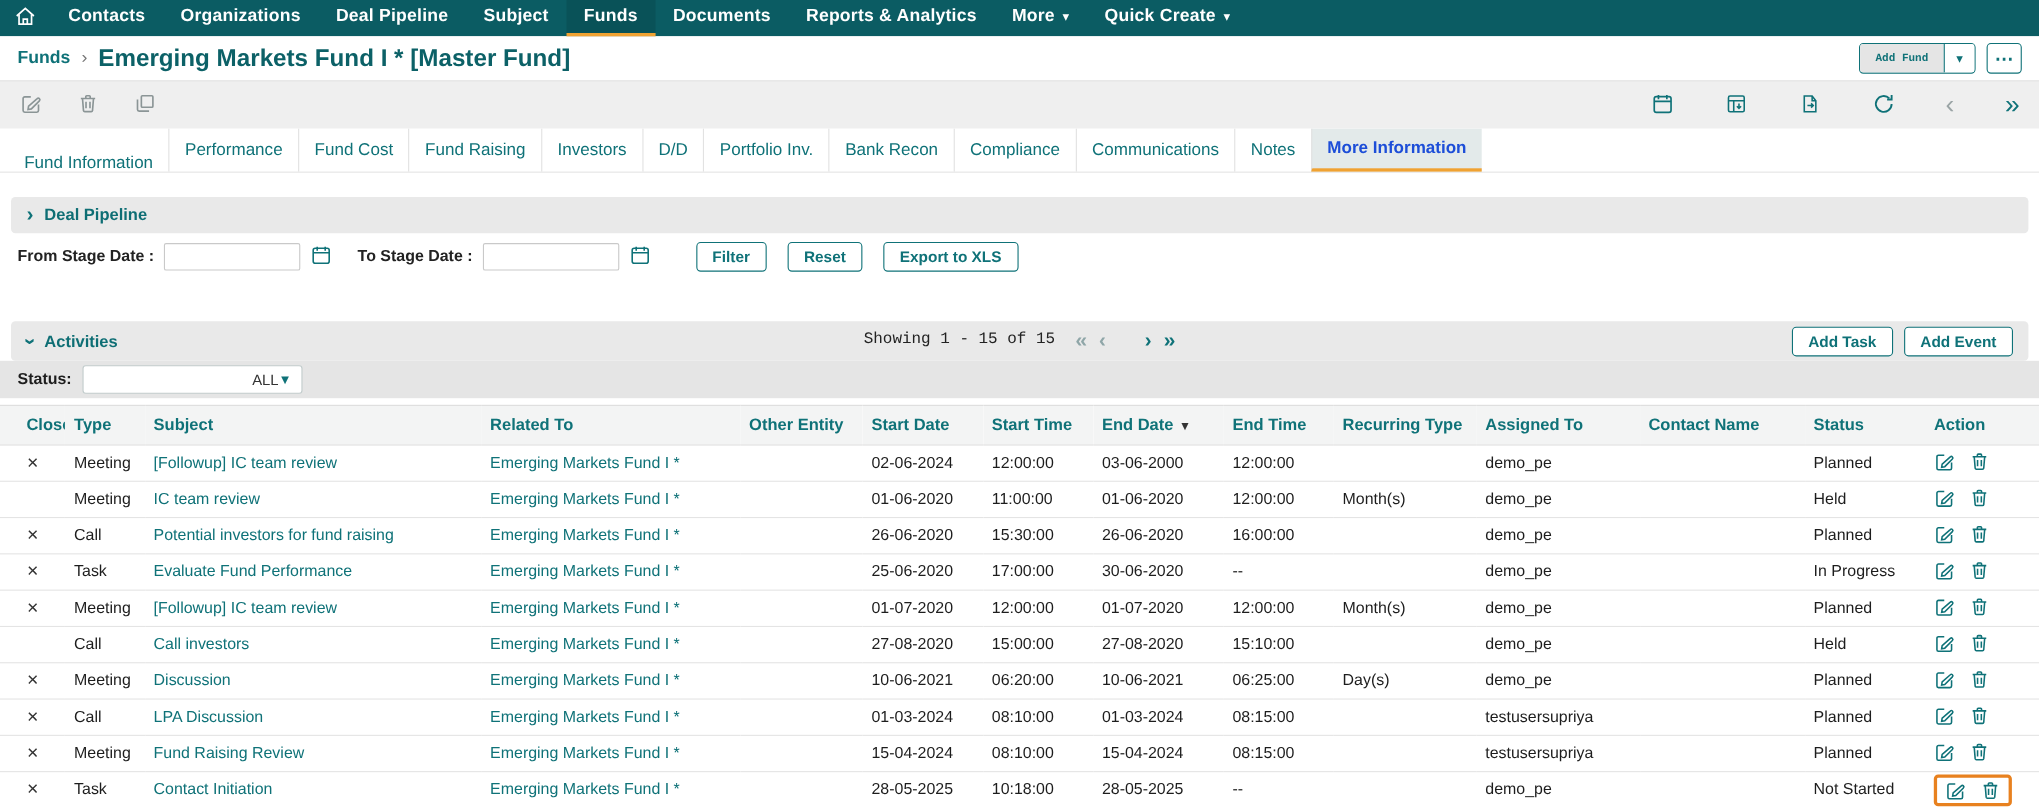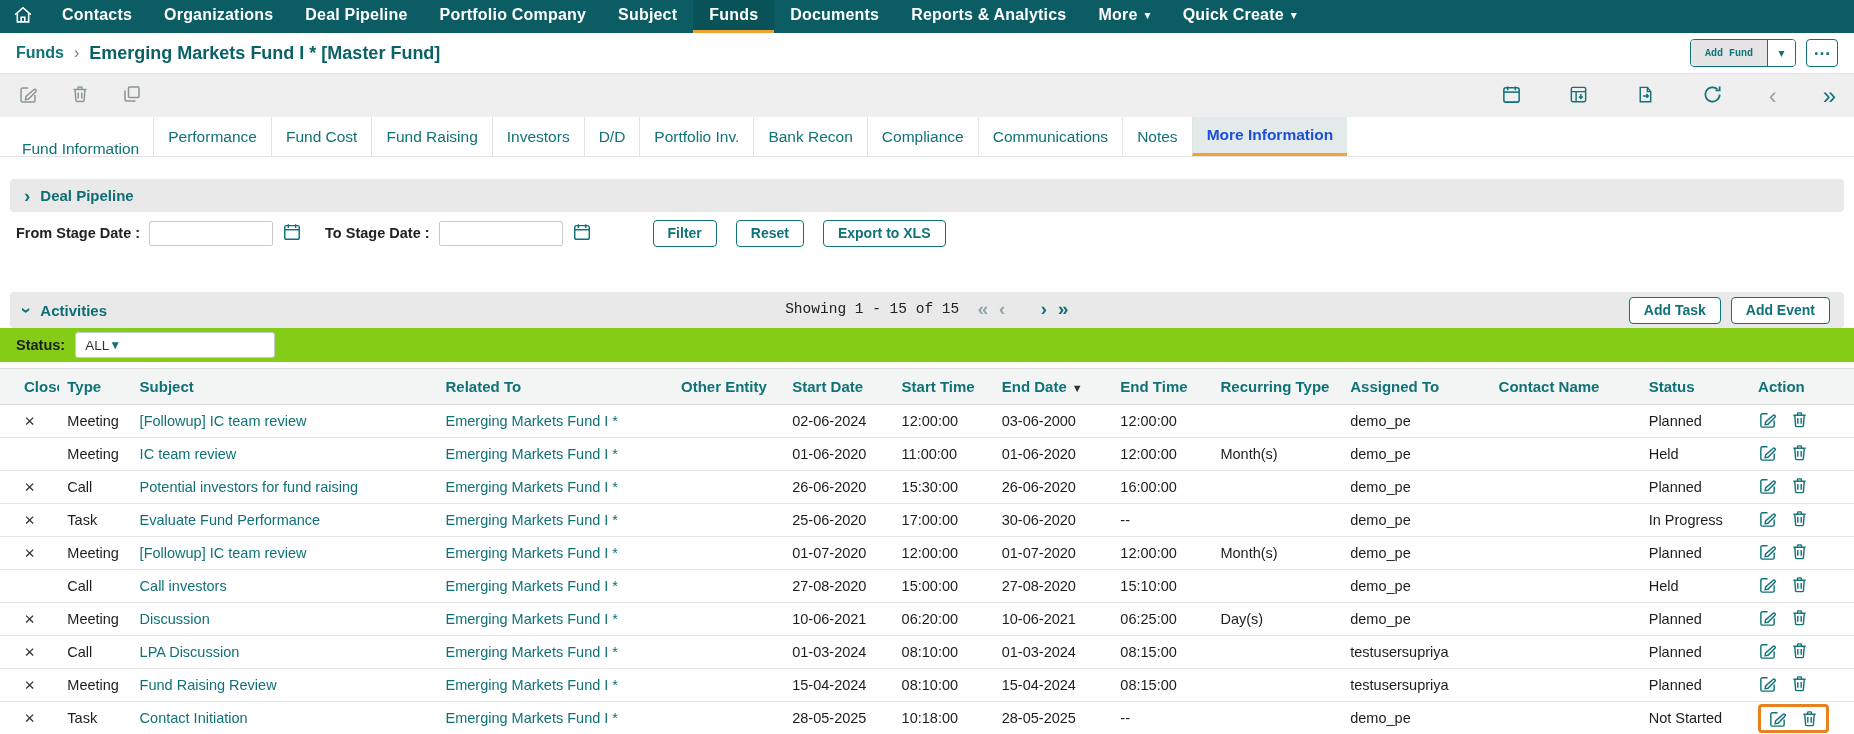--- a/index.html
+++ b/index.html
@@ -19,21 +19,21 @@
     letter-spacing: .2px; border-bottom: 3px solid transparent; cursor: pointer; white-space: nowrap; }
   .nav-item.active { border-bottom-color: #f0a232; background: rgba(0,0,0,.10); }
   .nav-caret { font-size: 12px; margin-left: 7px; }
 
   
   .breadcrumb-row { height: 40px; background: #fff; display: flex; align-items: center;
     justify-content: space-between; padding: 0 16px; }
   .crumbs { display: flex; align-items: center; }
   .crumb-root { color: #0f7278; font-weight: 700; font-size: 16px; cursor: pointer; }
   .crumb-sep { color: #777; margin: 0 10px; font-size: 16px; }
-  .crumb-current { color: #0c6167; font-weight: 700; font-size: 18px; }
+  .crumb-current { color: #0c6167; font-weight: 700; font-size: 22px; }
   .crumb-actions { display: flex; align-items: center; }
   .split { display: inline-flex; border: 1.5px solid #0f7278; border-radius: 4px; overflow: hidden; height: 28px; background: #fff; }
   .split .main { border: none; background: #e5e5e5; color: #0f7278; font-weight: 700; font-size: 10px;
     padding: 0 14px; font-family: Liberation Mono, monospace; cursor: pointer; }
   .split .caret-btn { width: 28px; border: none; border-left: 1.5px solid #0f7278; background: #fff;
     color: #0f7278; font-size: 12px; cursor: pointer; }
   .more-btn { width: 32px; height: 28px; margin-left: 10px; border: 1.5px solid #0f7278; border-radius: 4px;
     background: #fff; color: #0f7278; font-weight: 700; font-size: 17px; line-height: 1; cursor: pointer; }
 
   
@@ -63,35 +63,35 @@
   .section-title { color: #0e6e74; font-weight: 700; font-size: 15px; }
 
   .filter-row { height: 42px; display: flex; align-items: center; padding: 0 16px; gap: 9px; background: #fff; }
   .flabel { font-weight: 700; font-size: 14.5px; color: #222; white-space: nowrap; }
   .finput { width: 124px; height: 25px; border: 1px solid #c9c9c9; border-radius: 2px; background: #fff;
     font-family: inherit; font-size: 13px; padding: 0 6px; }
   .cal-btn { background: none; border: none; color: #0f7278; display: inline-flex; cursor: pointer; padding: 0; margin-right: 14px; }
   .btn { background: #fff; border: 1.4px solid #0f7278; color: #0f7278; font-weight: 700; font-size: 14px;
     border-radius: 4px; height: 27px; padding: 0 14px; cursor: pointer; font-family: inherit; white-space: nowrap; }
   .btn + .btn { margin-left: 10px; }
-  .btn.filter { margin-left: 38px; }
+  .btn.filter { margin-left: 18px; }
 
   .pager-center { position: absolute; left: 50%; transform: translateX(-50%); display: flex;
     align-items: flex-start; gap: 8px; font-family: Liberation Mono, monospace; }
   .showing-text { font-size: 14.5px; color: #222; margin-right: 10px; }
   .pg { font-size: 19px; line-height: 1; cursor: pointer; font-weight: 600; }
   .pg.dis { color: #8fa6a8; }
   .pg.en { color: #0f7278; }
   .pg-gap { width: 14px; }
   .bar-right { margin-left: auto; display: flex; align-items: center; }
 
-  .status-row { height: 34px; background: #84cc16; display: flex; align-items: center; padding: 0 16px; }
+  .status-row { height: 34px; background: #e5e5e5; display: flex; align-items: center; padding: 0 16px; }
   .status-label { font-weight: 700; font-size: 14.5px; margin-right: 10px; }
   .status-select { width: 200px; height: 26px; background: #fff; border: 1px solid #c2cccc; border-radius: 3px;
-    display: flex; align-items: center; justify-content: flex-start; padding: 0 9px; cursor: pointer; }
+    display: flex; align-items: center; justify-content: flex-end; padding: 0 9px; cursor: pointer; }
   .status-value { font-size: 13.5px; color: #333; }
   .status-caret { color: #0f7278; font-size: 12px; }
 
   
   table { width: 100%; border-collapse: collapse; table-layout: fixed; margin-top: 6px; }
   thead th { background: #f3f4f4; color: #0f7278; font-weight: 700; font-size: 15px; text-align: left;
     height: 36px; padding: 0 8px; border-top: 1px solid #dcdcdc; border-bottom: 1px solid #dcdcdc;
     white-space: nowrap; overflow: hidden; cursor: pointer; }
   thead th:first-child, tbody td:first-child { padding-left: 24px; }
   tbody td { height: 33px; padding: 0 8px; font-size: 14.5px; color: #1d1d1d;
@@ -115,21 +115,20 @@
           <path d="M3.5 11.5L12 4l8.5 7.5"></path>
             <path d="M5.8 10v9.5h12.4V10"></path>
             <path d="M10 19.5v-5h4v5"></path>
         </svg>
       </span>
     </div>
     <div class="nav-items">
         <div class="nav-item">Contacts</div>
         <div class="nav-item">Organizations</div>
         <div class="nav-item">Deal Pipeline</div>
-        <div class="nav-item">Portfolio Company</div>
         <div class="nav-item">Subject</div>
         <div class="nav-item active">Funds</div>
         <div class="nav-item">Documents</div>
         <div class="nav-item">Reports &amp; Analytics</div>
         <div class="nav-item">More<span class="nav-caret">▾</span></div>
         <div class="nav-item">Quick Create<span class="nav-caret">▾</span></div>
       </div>
   </nav>
 
   <div class="breadcrumb-row">

